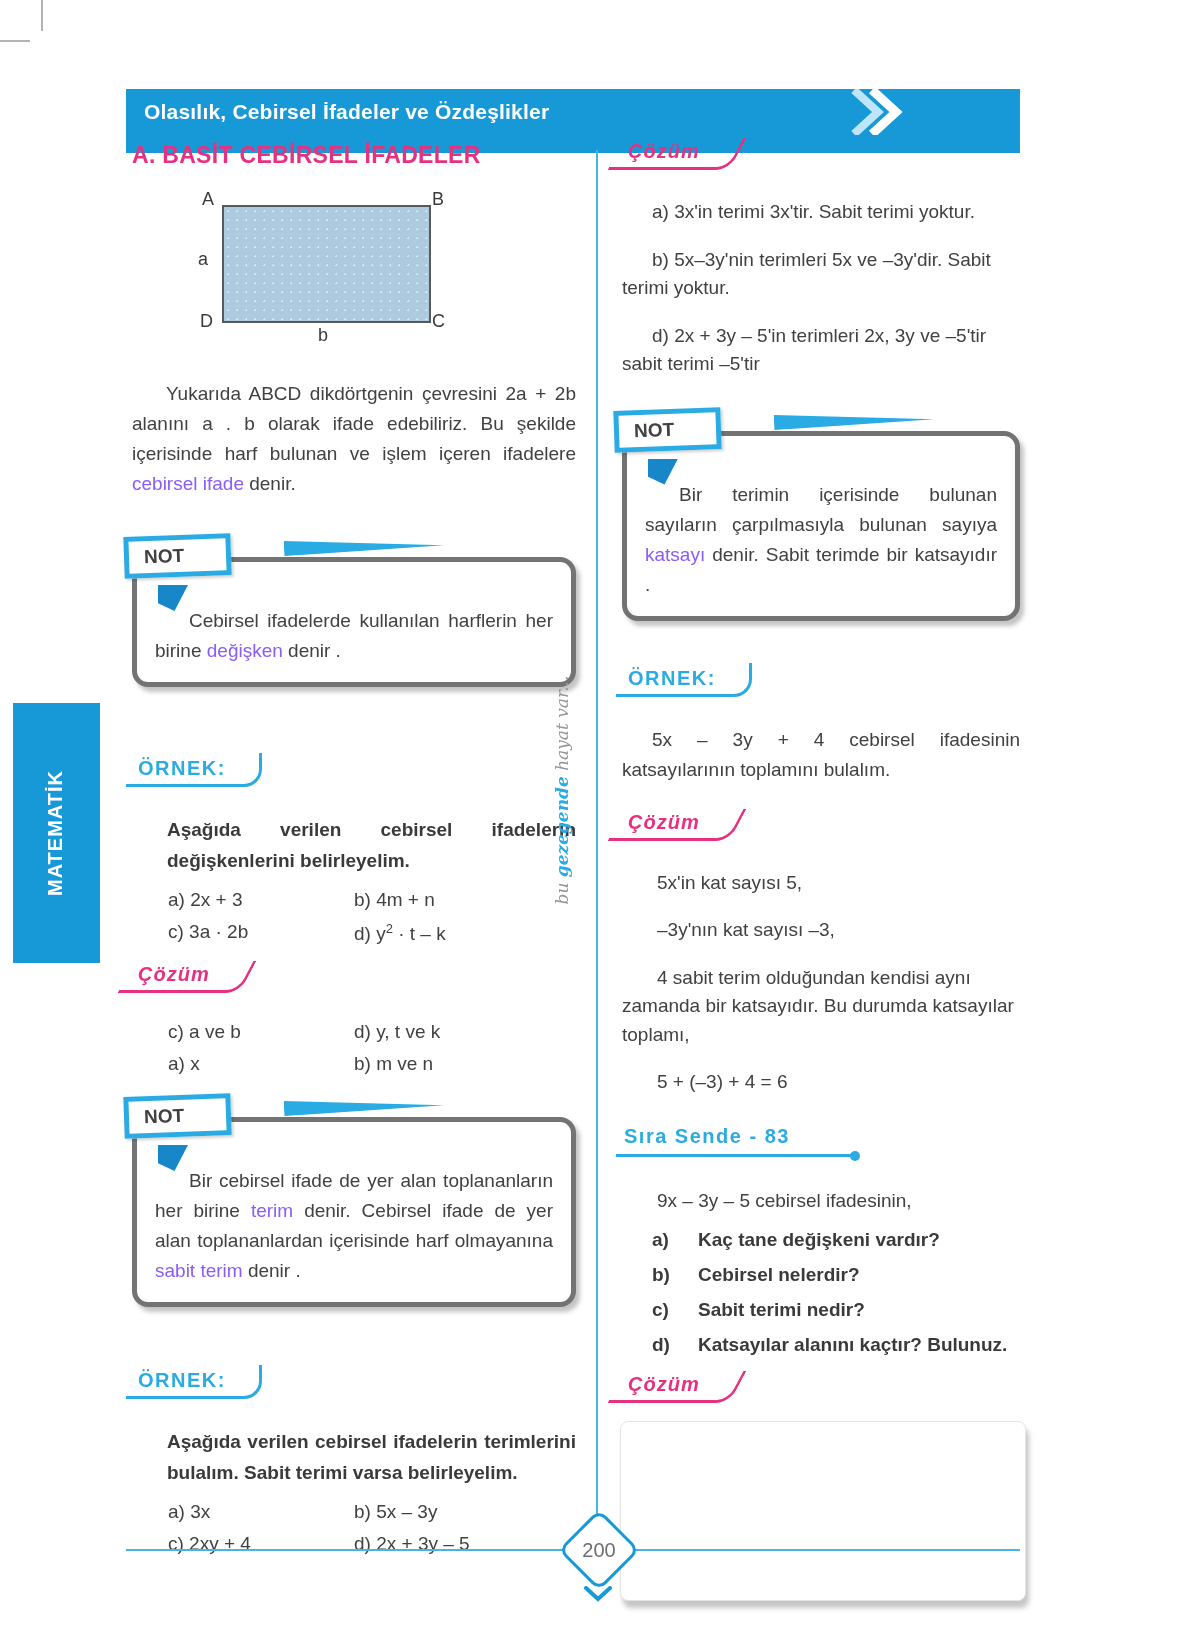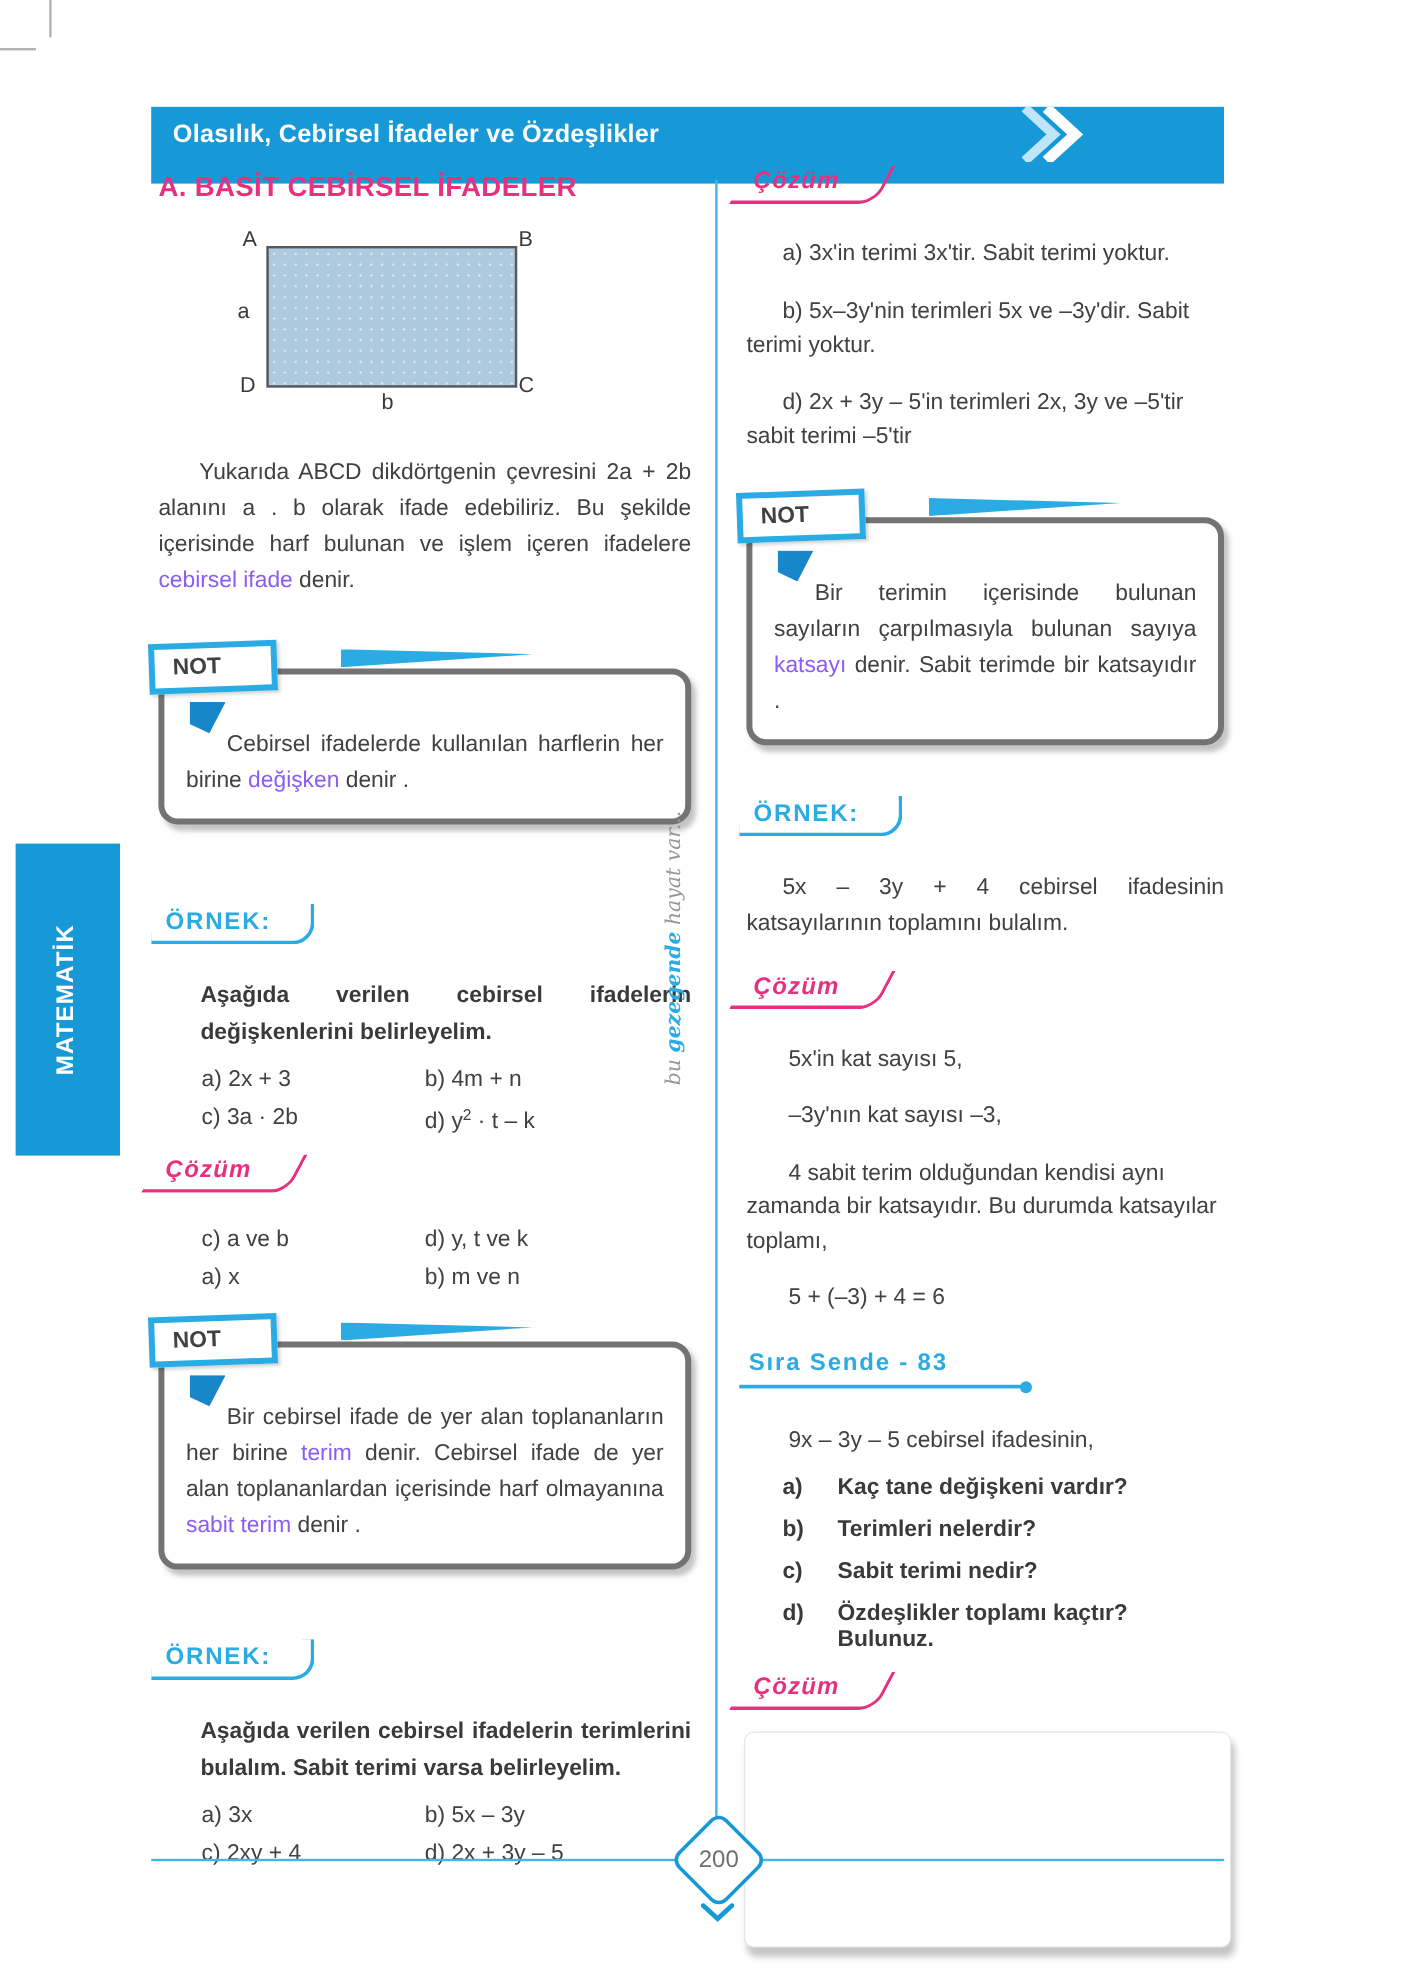--- a/index.html
+++ b/index.html
@@ -225,29 +225,29 @@
 
     <div style="margin-top:28px;">
       <div class="sira-head">Sıra Sende - 83</div>
       <p class="sol-item pl" style="text-indent:0;margin-bottom:14px;">9x – 3y – 5 cebirsel ifadesinin,</p>
       <div class="sira-item">
         <span class="ltr">a)</span>
         <span>Kaç tane değişkeni vardır?</span>
       </div>
       <div class="sira-item">
         <span class="ltr">b)</span>
-        <span>Terimleri nelerdir?</span>
+        <span>Cebirsel nelerdir?</span>
       </div>
       <div class="sira-item">
         <span class="ltr">c)</span>
         <span>Sabit terimi nedir?</span>
       </div>
       <div class="sira-item">
         <span class="ltr">d)</span>
-        <span>Özdeşlikler toplamı kaçtır? Bulunuz.</span>
+        <span>Katsayılar alanını kaçtır? Bulunuz.</span>
       </div>
       <div class="cozum-label" style="margin-top:4px;margin-bottom:6px;">Çözüm</div>
       <div class="empty-box"></div>
     </div>
 
   </div>
 
   <div class="sidebar-tab">
     <span class="vtxt">MATEMATİK</span>
   </div>

